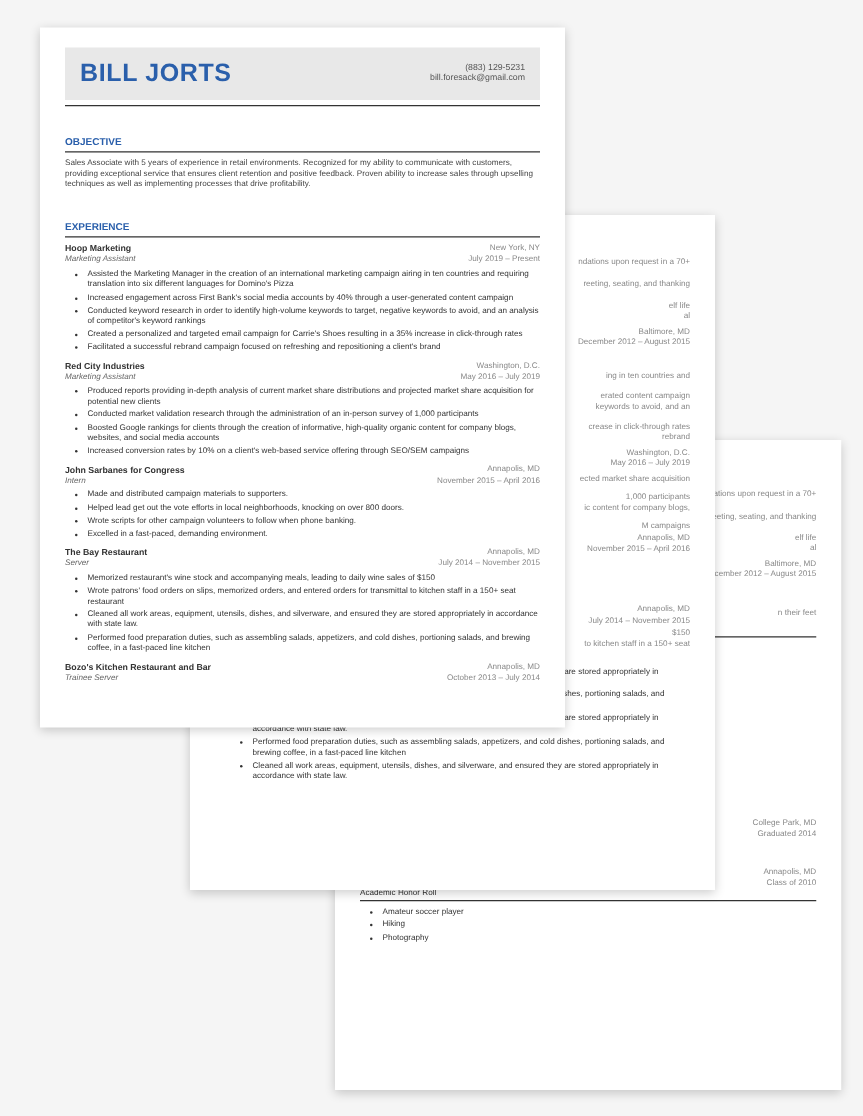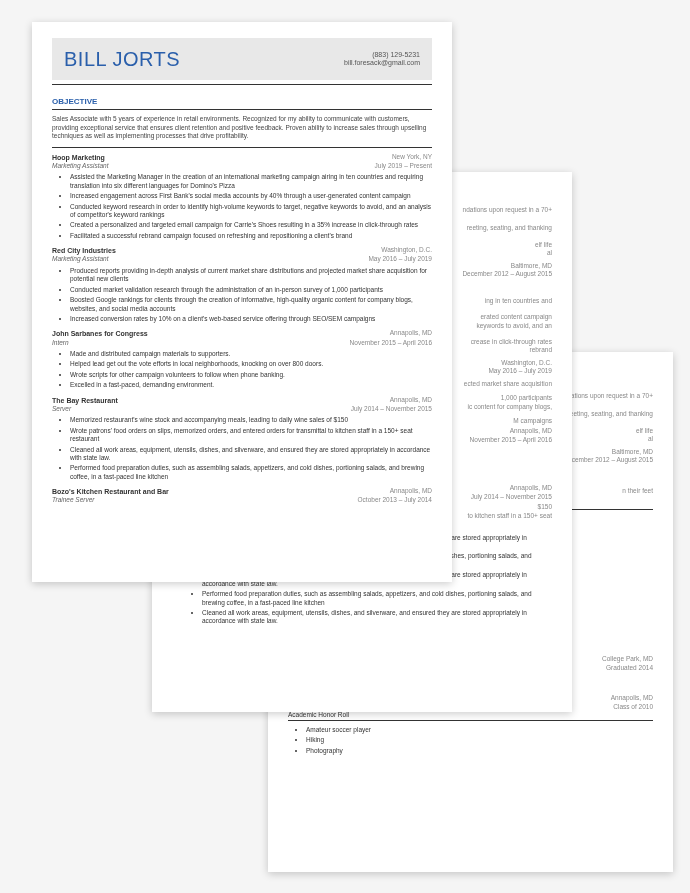--- a/index.html
+++ b/index.html
@@ -26,36 +26,36 @@
   .header-bar {
     background: #e8e8e8;
     padding: 8px 12px;
     display: flex;
     justify-content: space-between;
     align-items: center;
     margin-bottom: 4px;
   }
   .name {
     font-size: 20px;
-    font-weight: normal;
+    font-weight: bold;
     color: #2a5fab;
     letter-spacing: 0.5px;
   }
   .contact {
     text-align: right;
     font-size: 7px;
     color: #555;
     line-height: 1.2;
   }
   .hr-dark { border: none; border-top: 1.5px solid #333; margin: 2px 0 8px 0; }
   .section-title {
     font-size: 8px;
     font-weight: bold;
     color: #2a5fab;
-    margin-top: 12px;
+    margin-top: 24px;
     margin-bottom: 2px;
   }
   .section-rule { border: none; border-top: 1px solid #333; margin: 0 0 5px 0; }
   .summary { font-size: 6.5px; color: #444; margin-bottom: 6px; }
   .job { margin-bottom: 6px; }
   .job-head { display: flex; justify-content: space-between; }
   .job-company { font-weight: bold; font-size: 7px; color: #333;}
   .job-loc { font-size: 6.5px; color: #888; }
   .job-sub { display: flex; justify-content: space-between; font-size: 6.5px; }
   .job-title { font-style: italic; color: #666; }
@@ -170,20 +170,21 @@
       <div>(883) 129-5231</div>
       <div>bill.foresack@gmail.com</div>
     </div>
   </div>
   <hr class="hr-dark">
 
   <div class="section-title">OBJECTIVE</div>
   <hr class="section-rule">
   <div class="summary">Sales Associate with 5 years of experience in retail environments. Recognized for my ability to communicate with customers, providing exceptional service that ensures client retention and positive feedback. Proven ability to increase sales through upselling techniques as well as implementing processes that drive profitability.</div>
 
+  <div class="section-title">EXPERIENCE</div>
   <hr class="section-rule">
 
   <div class="job">
     <div class="job-head">
       <span class="job-company">Hoop Marketing</span>
       <span class="job-loc">New York, NY</span>
     </div>
     <div class="job-sub">
       <span class="job-title">Marketing Assistant</span>
       <span class="job-dates">July 2019 – Present</span>

